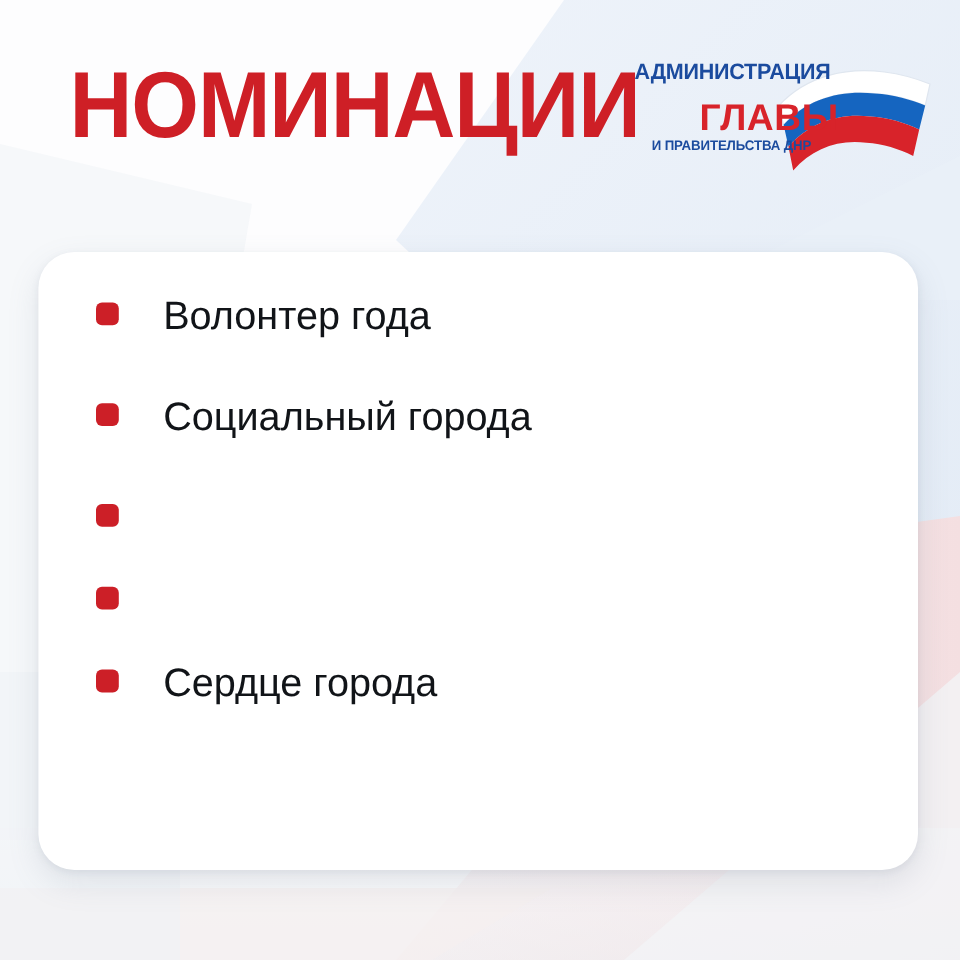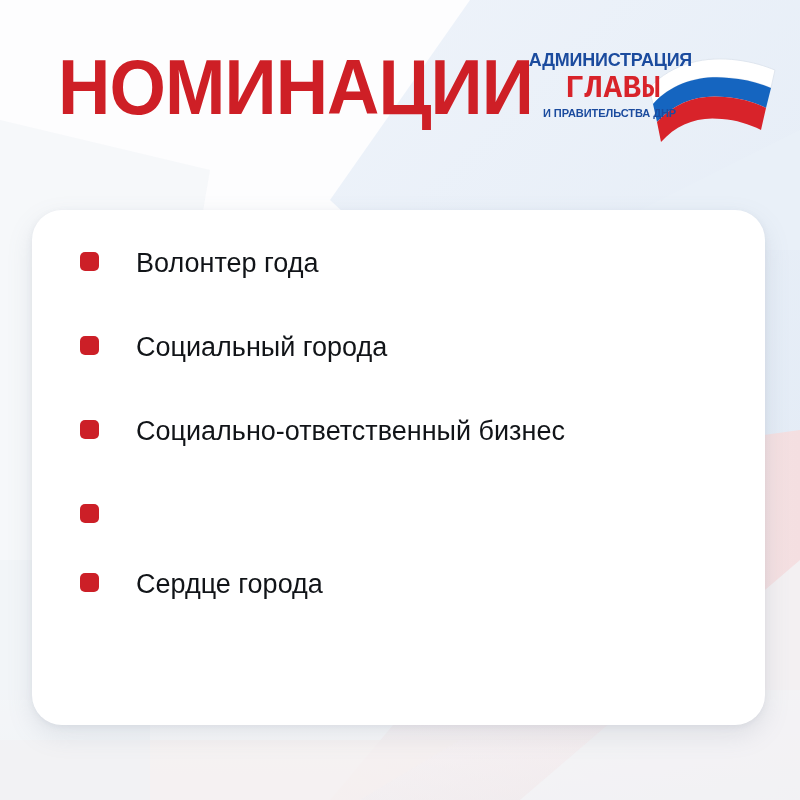--- a/index.html
+++ b/index.html
@@ -34,22 +34,23 @@
   
   .logo{position:absolute;left:527px;top:50px;width:250px;height:105px;}
   .logo-text{position:absolute;left:0;top:0;width:172px;text-align:center;z-index:3;}
   .logo-line1{
     font-size:18.5px;line-height:20px;font-weight:700;color:#1b4b9e;
     letter-spacing:-0.2px;transform:scaleX(0.97);transform-origin:left center;
     white-space:nowrap;font-family:"Liberation Sans Narrow","Liberation Sans",sans-serif;
   }
   .logo-line2{
     font-size:31px;line-height:32px;font-weight:700;color:#d8232a;
-    letter-spacing:0.5px;margin-top:3px;white-space:nowrap;
-    font-family:Liberation Mono, monospace;
+    letter-spacing:0.5px;margin-top:12px;white-space:nowrap;
+    font-family:Liberation Sans, sans-serif;
+    text-align:right;
   }
   .logo-line3{
     font-size:11.5px;line-height:13px;font-weight:700;color:#1b4b9e;
     letter-spacing:-0.1px;margin-top:2px;white-space:nowrap;
     transform:scaleX(0.96);transform-origin:left center;
     font-family:"Liberation Sans Narrow","Liberation Sans",sans-serif;
   }
   .logo-flag{position:absolute;left:118px;top:-4px;width:132px;height:104px;z-index:2;}
 
   
@@ -61,21 +62,21 @@
 
   .noms-list{position:absolute;left:48px;top:30px;right:24px;}
   .nom-item{display:flex;align-items:flex-start;margin-bottom:38px;}
   .nom-item:last-child{margin-bottom:0;}
   .nom-bullet{
     flex:0 0 auto;width:19px;height:19px;border-radius:5px;
     background:#cc1f27;margin-top:12px;
   }
   .nom-label{
     margin-left:37px;
-    font-size:27px;line-height:46px;
+    font-size:33px;line-height:46px;
     color:#111418;font-weight:400;
     max-width:560px;
   }
 </style>
 </head>
 <body>
 
 <div id="stage">
 
   <div class="bg-layer">
@@ -135,21 +136,20 @@
         <span class="nom-label">Волонтер года</span>
       </div>
 
       <div class="nom-item">
         <span class="nom-bullet"></span>
         <span class="nom-label">Социальный города</span>
       </div>
 
       <div class="nom-item">
         <span class="nom-bullet"></span>
-        <span class="nom-label">Социально-ответственный бизнес</span>
       </div>
 
       <div class="nom-item">
         <span class="nom-bullet"></span>
       </div>
 
       <div class="nom-item">
         <span class="nom-bullet"></span>
         <span class="nom-label">Сердце города</span>
       </div>

